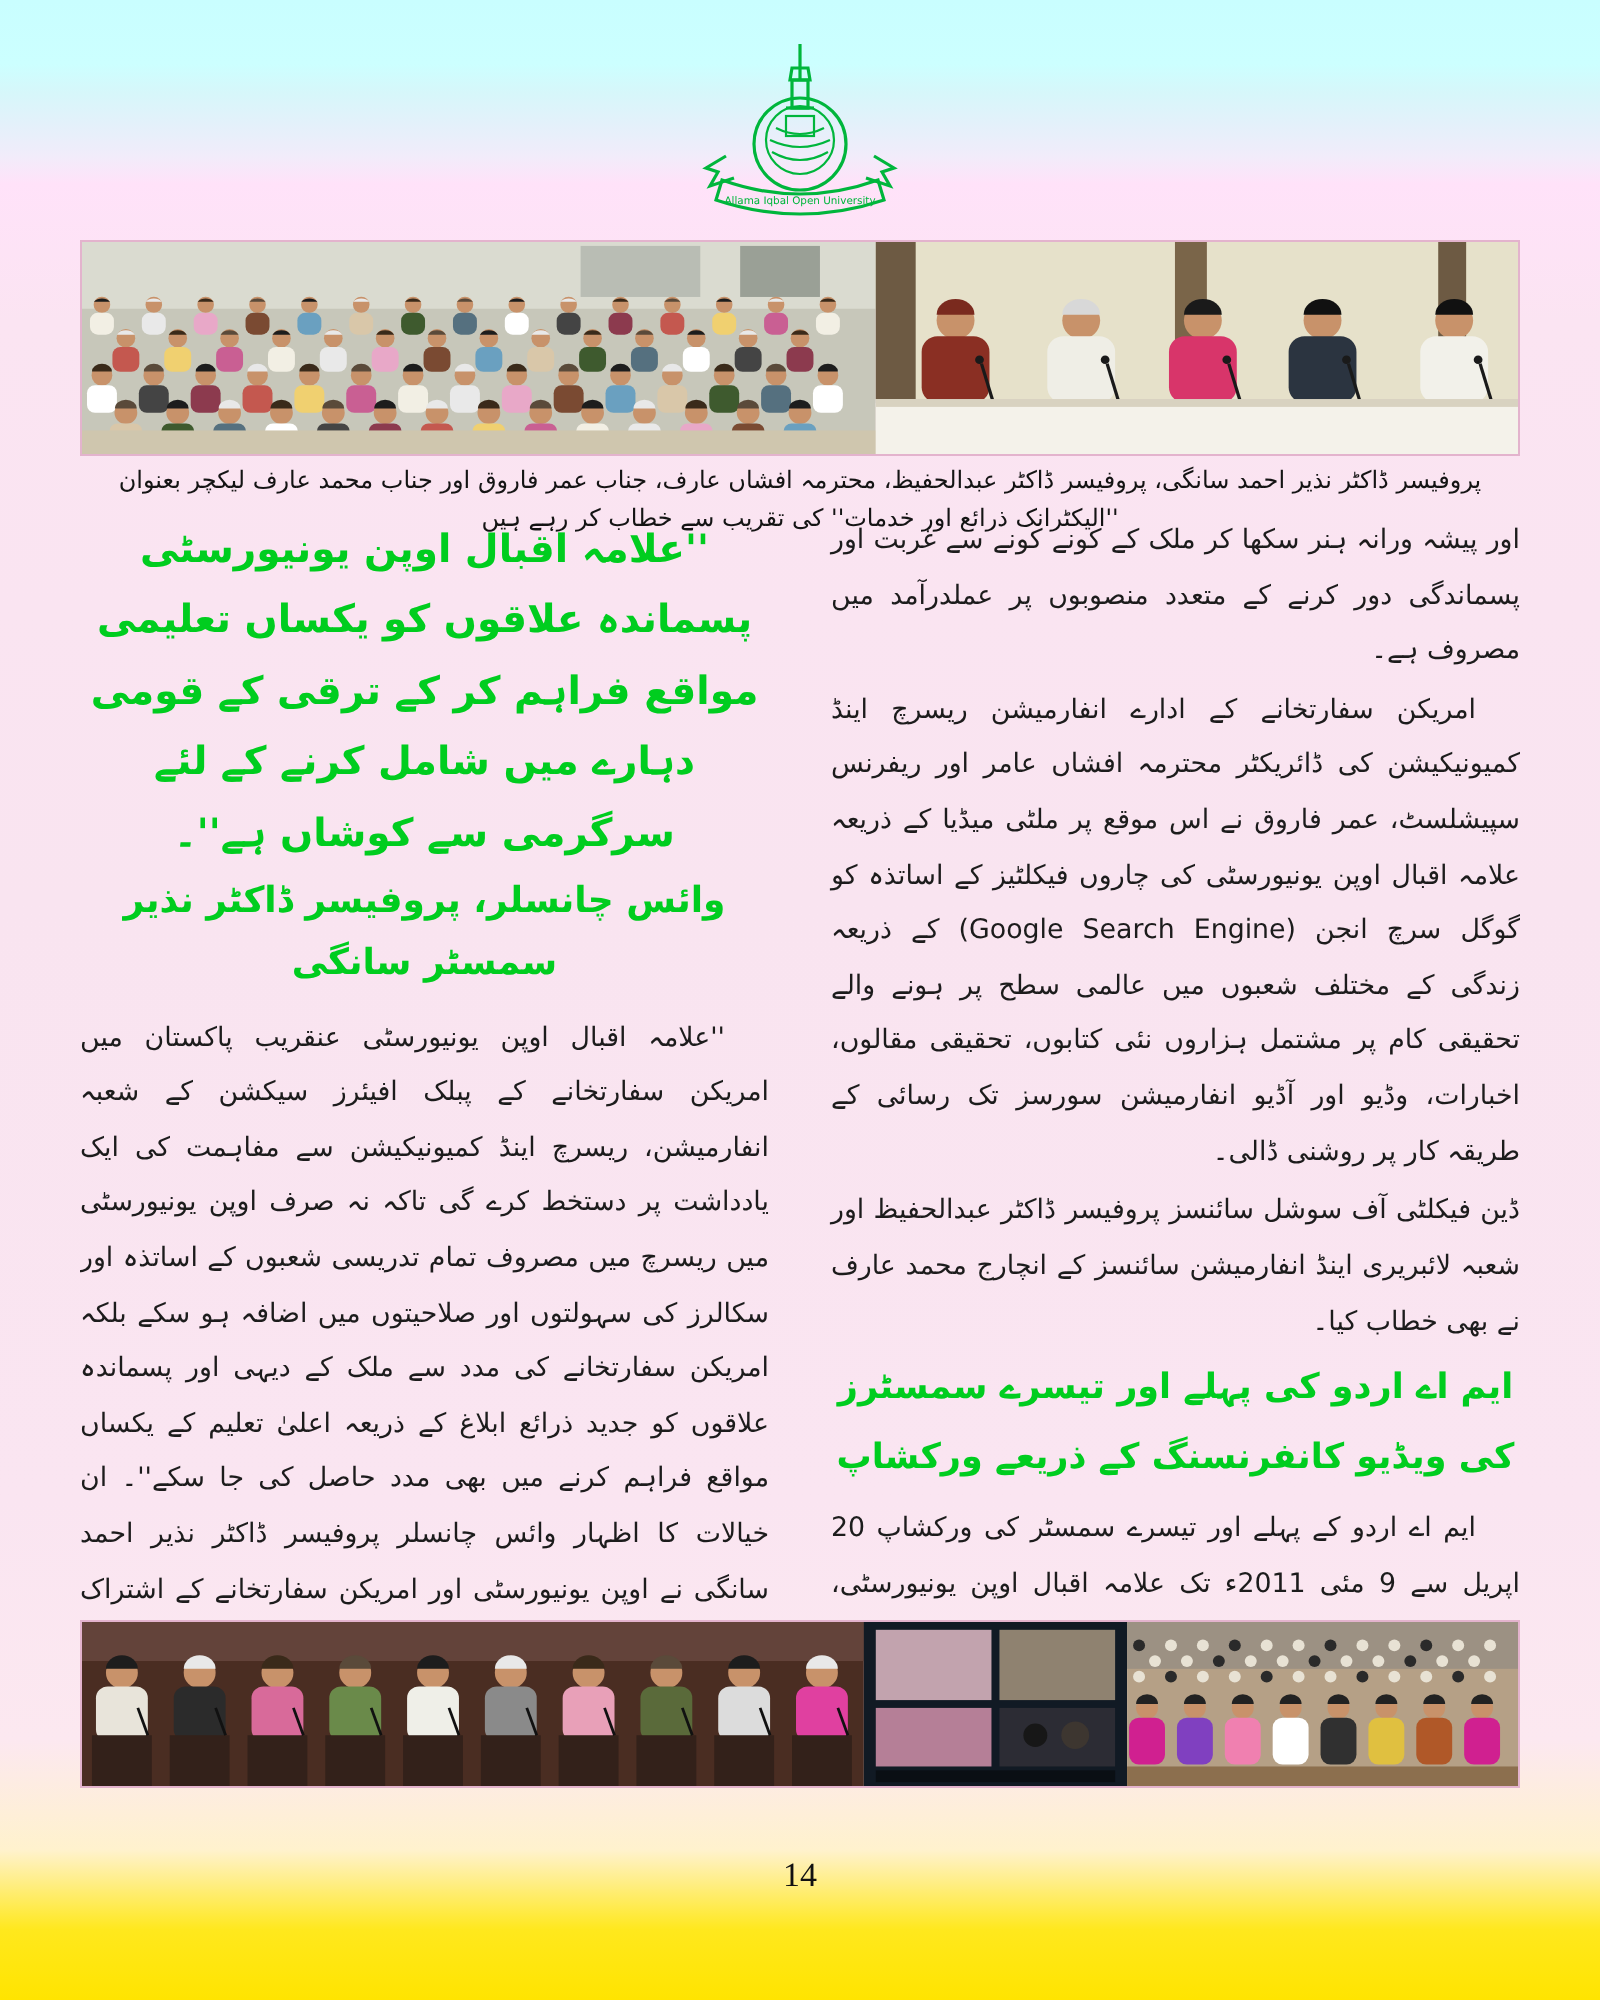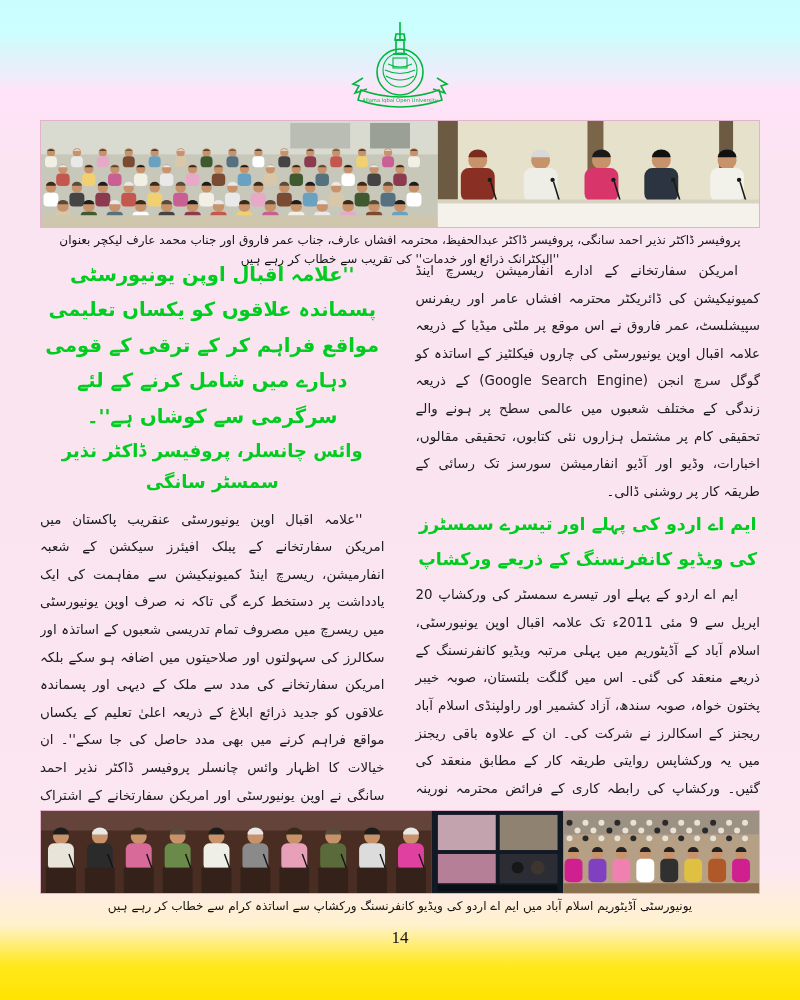--- a/index.html
+++ b/index.html
@@ -304,21 +304,23 @@
 
   <div class="columns">
 
     <div class="col">
       <p class="quote">''علامہ اقبال اوپن یونیورسٹی پسماندہ علاقوں کو یکساں تعلیمی مواقع فراہم کر کے ترقی کے قومی دہارے میں شامل کرنے کے لئے سرگرمی سے کوشاں ہے''۔</p>
       <p class="attribution">وائس چانسلر، پروفیسر ڈاکٹر نذیر سمسٹر سانگی</p>
       <p class="body-text indent">''علامہ اقبال اوپن یونیورسٹی عنقریب پاکستان میں امریکن سفارتخانے کے پبلک افیئرز سیکشن کے شعبہ انفارمیشن، ریسرچ اینڈ کمیونیکیشن سے مفاہمت کی ایک یادداشت پر دستخط کرے گی تاکہ نہ صرف اوپن یونیورسٹی میں ریسرچ میں مصروف تمام تدریسی شعبوں کے اساتذہ اور سکالرز کی سہولتوں اور صلاحیتوں میں اضافہ ہو سکے بلکہ امریکن سفارتخانے کی مدد سے ملک کے دیہی اور پسماندہ علاقوں کو جدید ذرائع ابلاغ کے ذریعہ اعلیٰ تعلیم کے یکساں مواقع فراہم کرنے میں بھی مدد حاصل کی جا سکے''۔ ان خیالات کا اظہار وائس چانسلر پروفیسر ڈاکٹر نذیر احمد سانگی نے اوپن یونیورسٹی اور امریکن سفارتخانے کے اشتراک عمل سے منعقدہ ایک لیکچر بعنوان ''الیکٹرانک ذرائع اور خدمات'' سے بطور مہمان خصوصی اپنے خطاب میں کیا۔ ڈاکٹر سانگی نے کہا کہ علامہ اقبال اوپن یونیورسٹی ملک بھر کی سرکاری اور نجی شعبے کی لائبریریوں سے بھی اپنے طلبہ و طالبات کے لئے سہولتیں حاصل کرنے کے طریقہ کار پر غور کر رہی ہے۔ انہوں نے کہا کہ انفارمیشن ٹیکنالوجی کے شعبے میں حالیہ ایجادات اور اختراعات نے پوری دنیا میں انقلاب کر دیا ہے۔ اوپن یونیورسٹی اس انقلاب کے ثمرات سے ملک کے دور دراز اور پسماندہ علاقوں کے عوام کو جدید علوم</p>
     </div>
 
     <div class="col">
+      <p class="body-text">اور پیشہ ورانہ ہنر سکھا کر ملک کے کونے کونے سے غربت اور پسماندگی دور کرنے کے متعدد منصوبوں پر عملدرآمد میں مصروف ہے۔</p>
       <p class="body-text indent">امریکن سفارتخانے کے ادارے انفارمیشن ریسرچ اینڈ کمیونیکیشن کی ڈائریکٹر محترمہ افشاں عامر اور ریفرنس سپیشلسٹ، عمر فاروق نے اس موقع پر ملٹی میڈیا کے ذریعہ علامہ اقبال اوپن یونیورسٹی کی چاروں فیکلٹیز کے اساتذہ کو گوگل سرچ انجن (Google Search Engine) کے ذریعہ زندگی کے مختلف شعبوں میں عالمی سطح پر ہونے والے تحقیقی کام پر مشتمل ہزاروں نئی کتابوں، تحقیقی مقالوں، اخبارات، وڈیو اور آڈیو انفارمیشن سورسز تک رسائی کے طریقہ کار پر روشنی ڈالی۔</p>
+      <p class="body-text">ڈین فیکلٹی آف سوشل سائنسز پروفیسر ڈاکٹر عبدالحفیظ اور شعبہ لائبریری اینڈ انفارمیشن سائنسز کے انچارج محمد عارف نے بھی خطاب کیا۔</p>
       <p class="green-heading">ایم اے اردو کی پہلے اور تیسرے سمسٹرز کی ویڈیو کانفرنسنگ کے ذریعے ورکشاپ</p>
       <p class="body-text indent">ایم اے اردو کے پہلے اور تیسرے سمسٹر کی ورکشاپ 20 اپریل سے 9 مئی 2011ء تک علامہ اقبال اوپن یونیورسٹی، اسلام آباد کے آڈیٹوریم میں پہلی مرتبہ ویڈیو کانفرنسنگ کے ذریعے منعقد کی گئی۔ اس میں گلگت بلتستان، صوبہ خیبر پختون خواہ، صوبہ سندھ، آزاد کشمیر اور راولپنڈی اسلام آباد ریجنز کے اسکالرز نے شرکت کی۔ ان کے علاوہ باقی ریجنز میں یہ ورکشاپس روایتی طریقہ کار کے مطابق منعقد کی گئیں۔ ورکشاپ کی رابطہ کاری کے فرائض محترمہ نورینہ تحریم بابر نے سرانجام دیے۔ اسلام آباد اور راولپنڈی کے مختلف کالجوں اور یونیورسٹی کے پروفیسر</p>
     </div>
 
   </div>
 
   <svg id="bottom-photo" class="photo" viewBox="0 0 720 84" preserveAspectRatio="none">
 
     <rect x="0" y="0" width="392" height="84" fill="#4a2d22"></rect>
     <rect x="0" y="0" width="392" height="20" fill="#63433a"></rect>
@@ -446,17 +448,16 @@
         <circle cx="678" cy="44" r="5.5" fill="#c8926a"></circle>
         <path d="M672.5 42 a5.5 5 0 0 1 11 0 z" fill="#222"></path>
         <rect x="669" y="49" width="18" height="24" rx="5" fill="#b05828"></rect>
         <circle cx="702" cy="44" r="5.5" fill="#c8926a"></circle>
         <path d="M696.5 42 a5.5 5 0 0 1 11 0 z" fill="#222"></path>
         <rect x="693" y="49" width="18" height="24" rx="5" fill="#d02090"></rect>
       </g>
     <rect x="524" y="74" width="196" height="10" fill="#8c6f4e"></rect>
   </svg>
 
-  <div id="bottom-caption" class="caption">یونیورسٹی آڈیٹوریم اسلام آباد میں ایم اے اردو کی ویڈیو کانفرنسنگ ورکشاپ سے اساتذہ کرام سے خطاب کر رہے ہیں</div>
 
   <div class="page-number">14</div>
 
 </div>
 
 </body></html>

